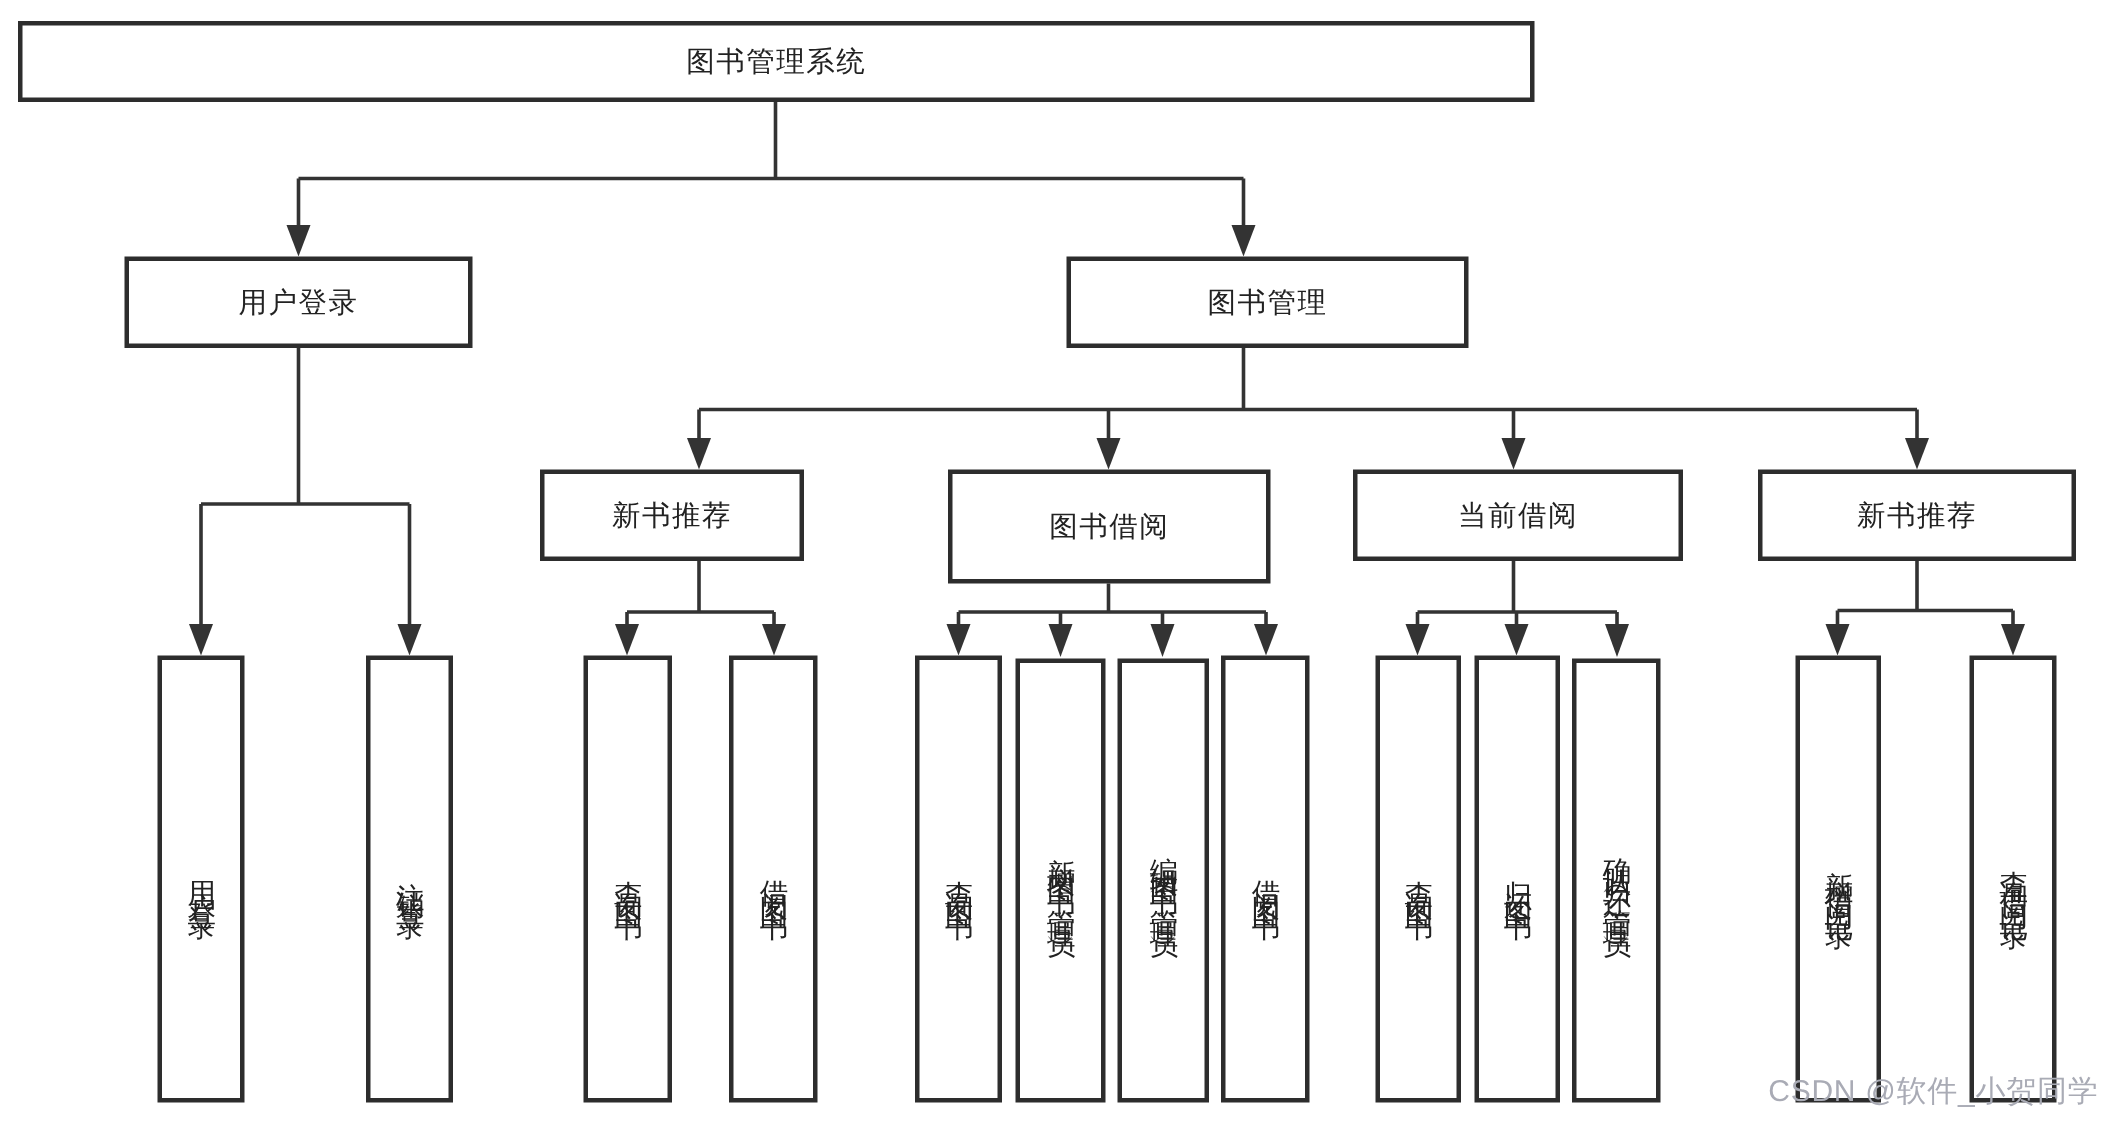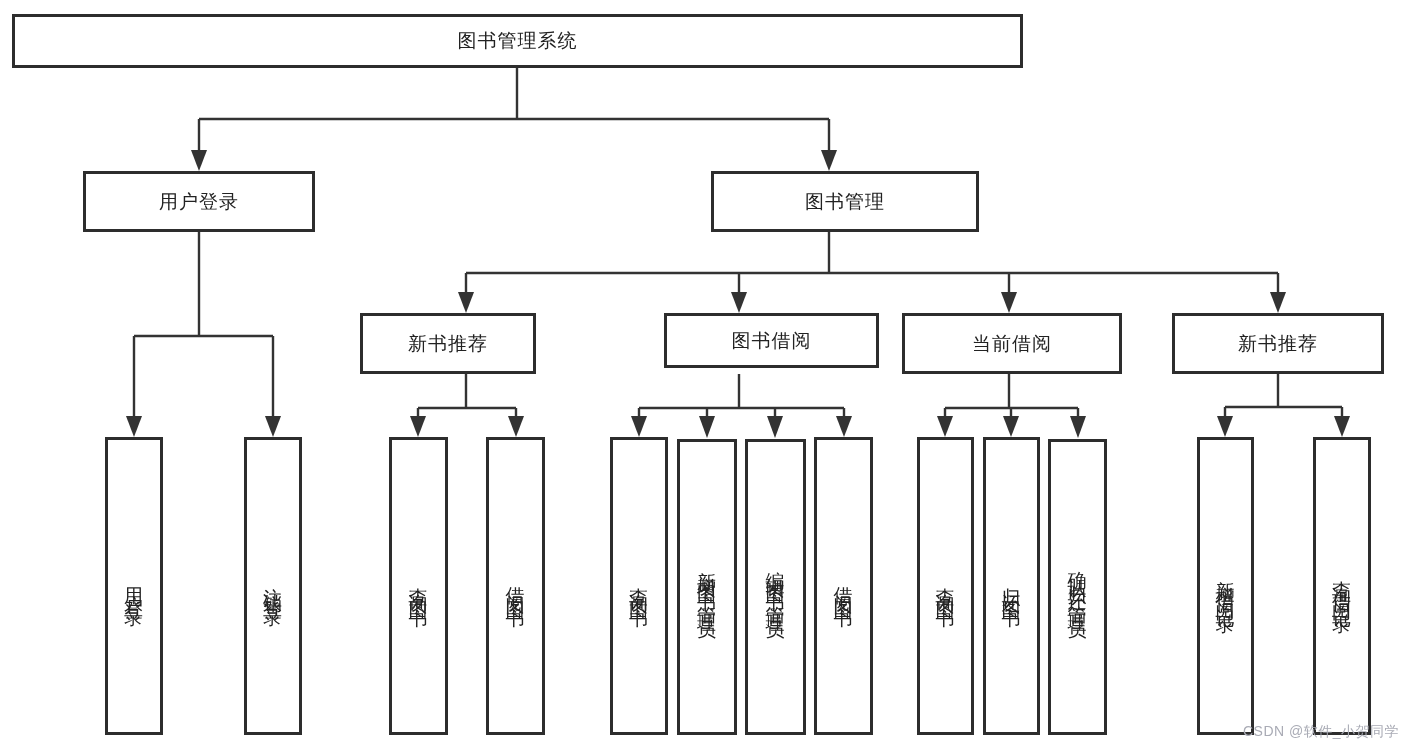--- a/index.html
+++ b/index.html
@@ -38,21 +38,21 @@
     writing-mode:vertical-rl;
     text-orientation:mixed;
     font-size:19px;
     letter-spacing:7px;
     line-height:1;
     white-space:nowrap;
   }
   .watermark{
     position:absolute;
     right:6px;bottom:6px;
-    font-size:14px;
+    font-size:20px;
     color:var(--wm);
     letter-spacing:0.5px;
     white-space:nowrap;
   }
 </style>
 </head>
 <body>
 
 <div class="canvas">
 
@@ -99,21 +99,21 @@
   <div class="box h" style="left:83px;top:171px;width:232px;height:61px">
     <span>用户登录</span>
   </div>
   <div class="box h" style="left:711px;top:171px;width:268px;height:61px">
     <span>图书管理</span>
   </div>
 
   <div class="box h" style="left:360px;top:313px;width:176px;height:61px">
     <span>新书推荐</span>
   </div>
-  <div class="box h" style="left:664px;top:313px;width:215px;height:55px">
+  <div class="box h" style="left:632px;top:313px;width:215px;height:76px">
     <span>图书借阅</span>
   </div>
   <div class="box h" style="left:902px;top:313px;width:220px;height:61px">
     <span>当前借阅</span>
   </div>
   <div class="box h" style="left:1172px;top:313px;width:212px;height:61px">
     <span>新书推荐</span>
   </div>
 
   <div class="box v" style="left:105px;top:437px;width:58px;height:298px">

